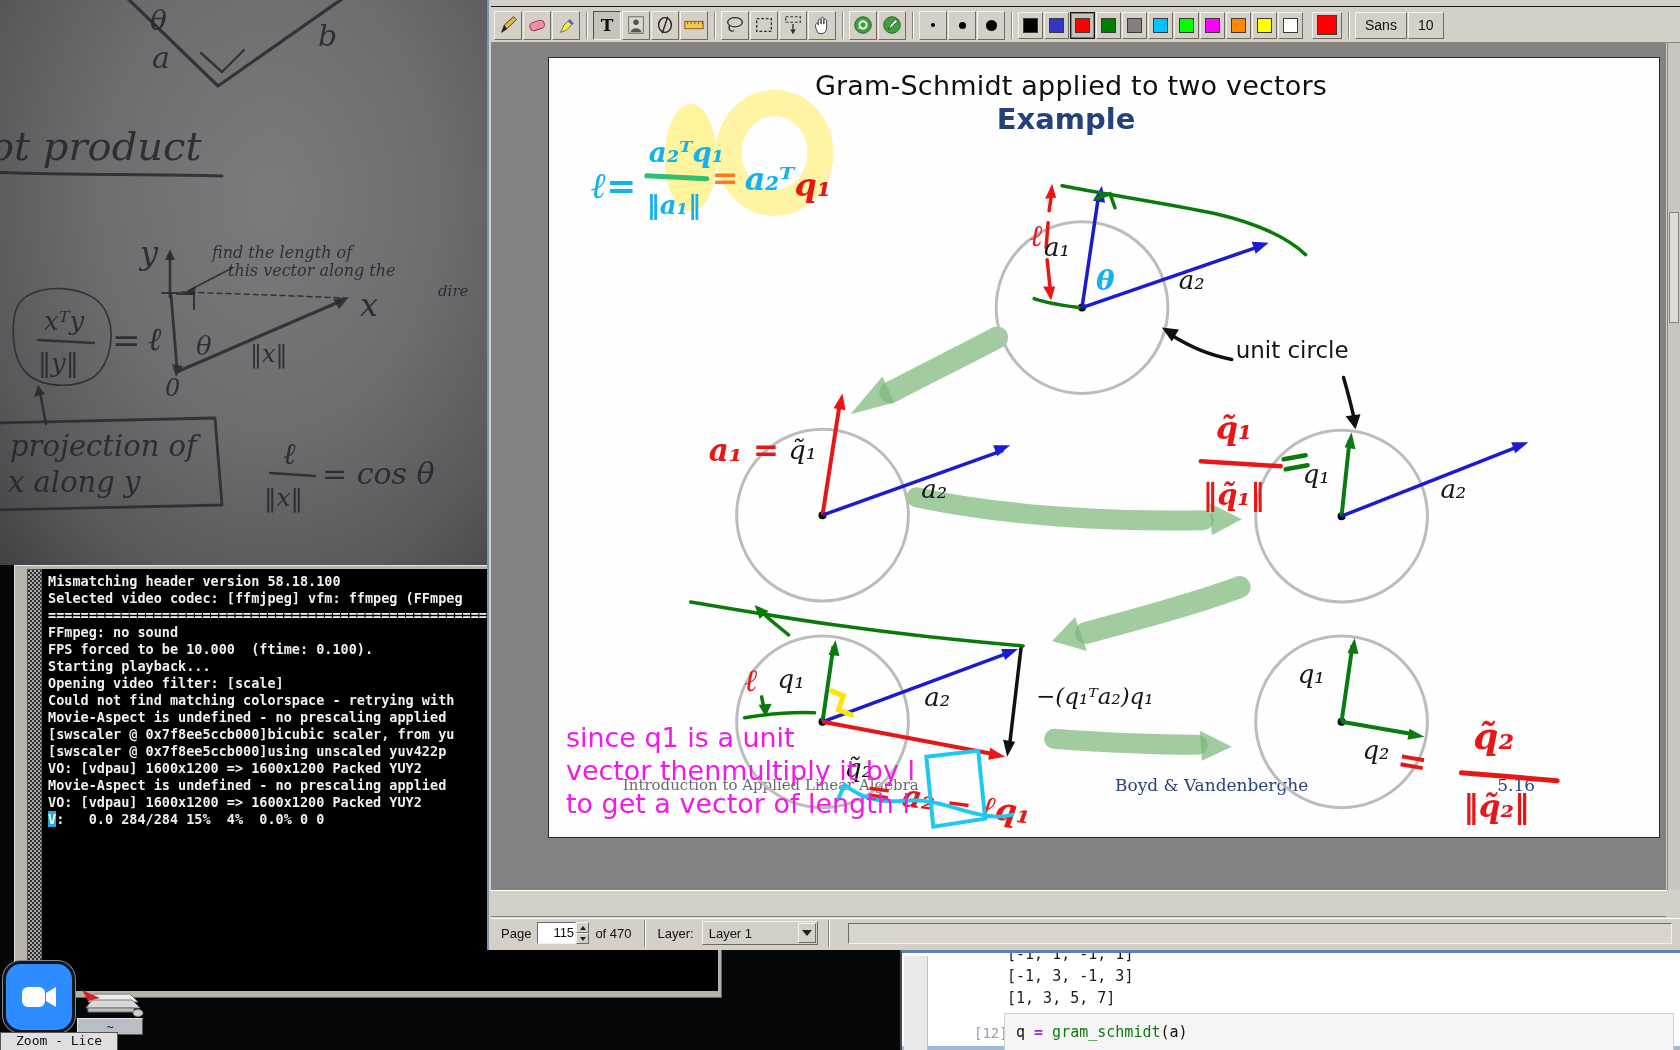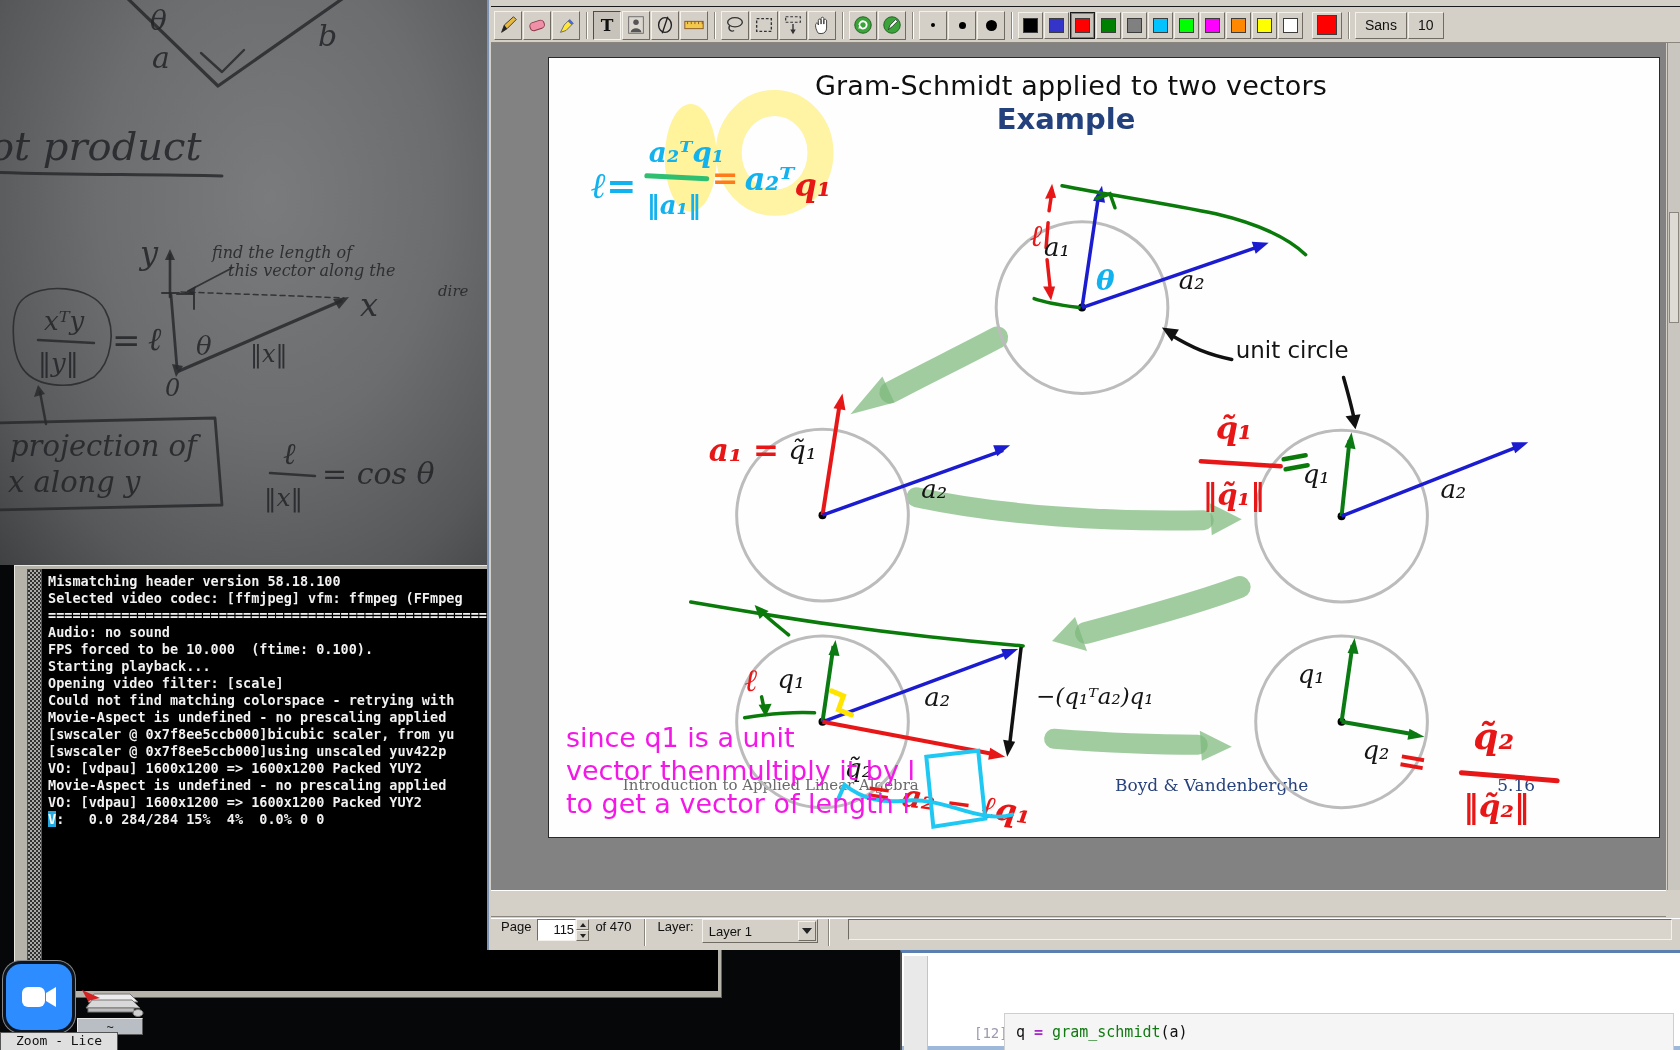--- a/index.html
+++ b/index.html
@@ -42,21 +42,21 @@
   .swcolor { width:15px; height:15px; border:1px solid #3c3c3c; }
   .swatch-row { display:flex; }
   .fontbtn { height:27px; padding:0 9px; font:14px "Liberation Sans",sans-serif; color:#111; background:#d4d0c8;
     border:1px solid; border-color:#f4f1ea #6f6b63 #6f6b63 #f4f1ea; display:flex; align-items:center; margin-right:1px; flex:none; }
   #xo-canvas { position:absolute; left:2px; top:43px; right:14px; height:847px; background:#828282; overflow:hidden; }
   #xo-vscroll { position:absolute; right:0; top:43px; width:13px; height:847px; background:#c9c6bf; border-left:1px solid #8a867e; }
   #xo-vthumb { position:absolute; left:1px; right:1px; top:20%; height:13%; background:#dedbd4; border:1px solid #8a867e; }
   #xo-hscroll { position:absolute; left:2px; right:14px; top:890px; height:27px; background:#d4d0c8;
     border-top:1px solid #fff; box-shadow: inset 0 -1px 0 #8a867e; }
   #xo-status { position:absolute; left:2px; right:0; top:918px; height:29px; background:#d4d0c8; border-top:1px solid #fff;
-    display:flex; align-items:flex-start; font:13px "Liberation Sans",sans-serif; color:#111; padding-left:10px; }
+    display:flex; align-items:center; font:13px "Liberation Sans",sans-serif; color:#111; padding-left:10px; }
   .spin { width:52px; height:22px; display:flex; margin:0 6px; }
   .spin-val { flex:1; background:#fff; border:1px solid; border-color:#6f6b63 #f4f1ea #f4f1ea #6f6b63; font:13px "Liberation Sans"; padding:2px 0 0 15px; }
   .spin-arrows { width:13px; display:flex; flex-direction:column; }
   .spin-arrows span { flex:1; background:#d4d0c8; border:1px solid; border-color:#f4f1ea #6f6b63 #6f6b63 #f4f1ea;
     display:flex; align-items:center; justify-content:center; }
   .tri-up { width:0; height:0; border-left:3px solid transparent; border-right:3px solid transparent; border-bottom:4px solid #222; }
   .tri-dn { width:0; height:0; border-left:3px solid transparent; border-right:3px solid transparent; border-top:4px solid #222; }
   .combo { width:116px; height:24px; margin-left:8px; background:#d4d0c8; border:1px solid; border-color:#f4f1ea #6f6b63 #6f6b63 #f4f1ea;
     display:flex; align-items:center; }
   .combo-label { flex:1; padding-left:6px; font:13px "Liberation Sans"; }
@@ -155,21 +155,21 @@
   </svg>
 </div>
 
 <div id="terminal">
   <div id="term-scroll"></div>
   <div id="term-screen">
     <div>
         <div class="tline">Mismatching header version 58.18.100</div>
         <div class="tline">Selected video codec: [ffmjpeg] vfm: ffmpeg (FFmpeg</div>
         <div class="tline">============================================================</div>
-        <div class="tline">Audio: no sound</div>
+        <div class="tline">FFmpeg: no sound</div>
         <div class="tline">FPS forced to be 10.000  (ftime: 0.100).</div>
         <div class="tline">Starting playback...</div>
         <div class="tline">Opening video filter: [scale]</div>
         <div class="tline">Could not find matching colorspace - retrying with</div>
         <div class="tline">Movie-Aspect is undefined - no prescaling applied</div>
         <div class="tline">[swscaler @ 0x7f8ee5ccb000]bicubic scaler, from yu</div>
         <div class="tline">[swscaler @ 0x7f8ee5ccb000]using unscaled yuv422p</div>
         <div class="tline">VO: [vdpau] 1600x1200 =&gt; 1600x1200 Packed YUY2</div>
         <div class="tline">Movie-Aspect is undefined - no prescaling applied</div>
         <div class="tline">VO: [vdpau] 1600x1200 =&gt; 1600x1200 Packed YUY2</div>
@@ -497,20 +497,25 @@
           <i class="tri-dn" style="border-left-width:5px;border-right-width:5px;border-top-width:6px"></i>
         </span>
     </div>
     <div class="sep" style="margin:0 10px"></div>
     <div class="status-fill"></div>
   </div>
 </div>
 
 <div id="jupyter">
   <div id="jp-scrollstrip"></div>
+  <div id="jp-out">
+      <div class="joutline">[-1, 1, -1, 1]</div>
+      <div class="joutline">[-1, 3, -1, 3]</div>
+      <div class="joutline">[1, 3, 5, 7]</div>
+    </div>
   <div id="jp-prompt">[12]:</div>
   <div id="jp-cell">
     <div id="jp-code"><span>q </span><span class="op">=</span><span class="fn"> gram_schmidt</span><span>(a)</span></div>
   </div>
 </div>
 
 <div id="zoom-tile">
   <svg width="40" height="40" viewBox="0 0 40 40">
     <rect x="3" y="10" width="23" height="20" rx="6" fill="#fff"></rect>
     <path d="M27,16 L37,10 L37,30 L27,24 Z" fill="#fff"></path>

